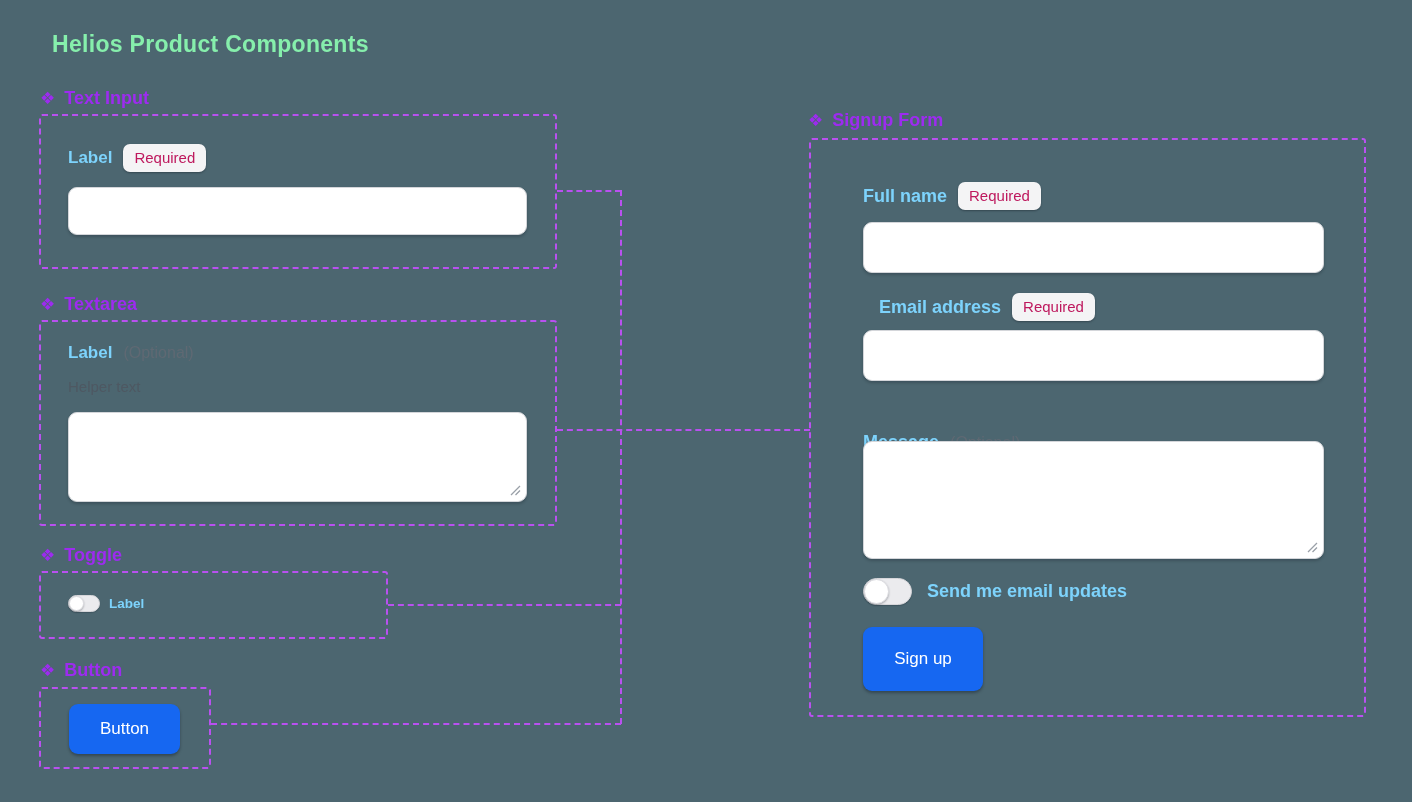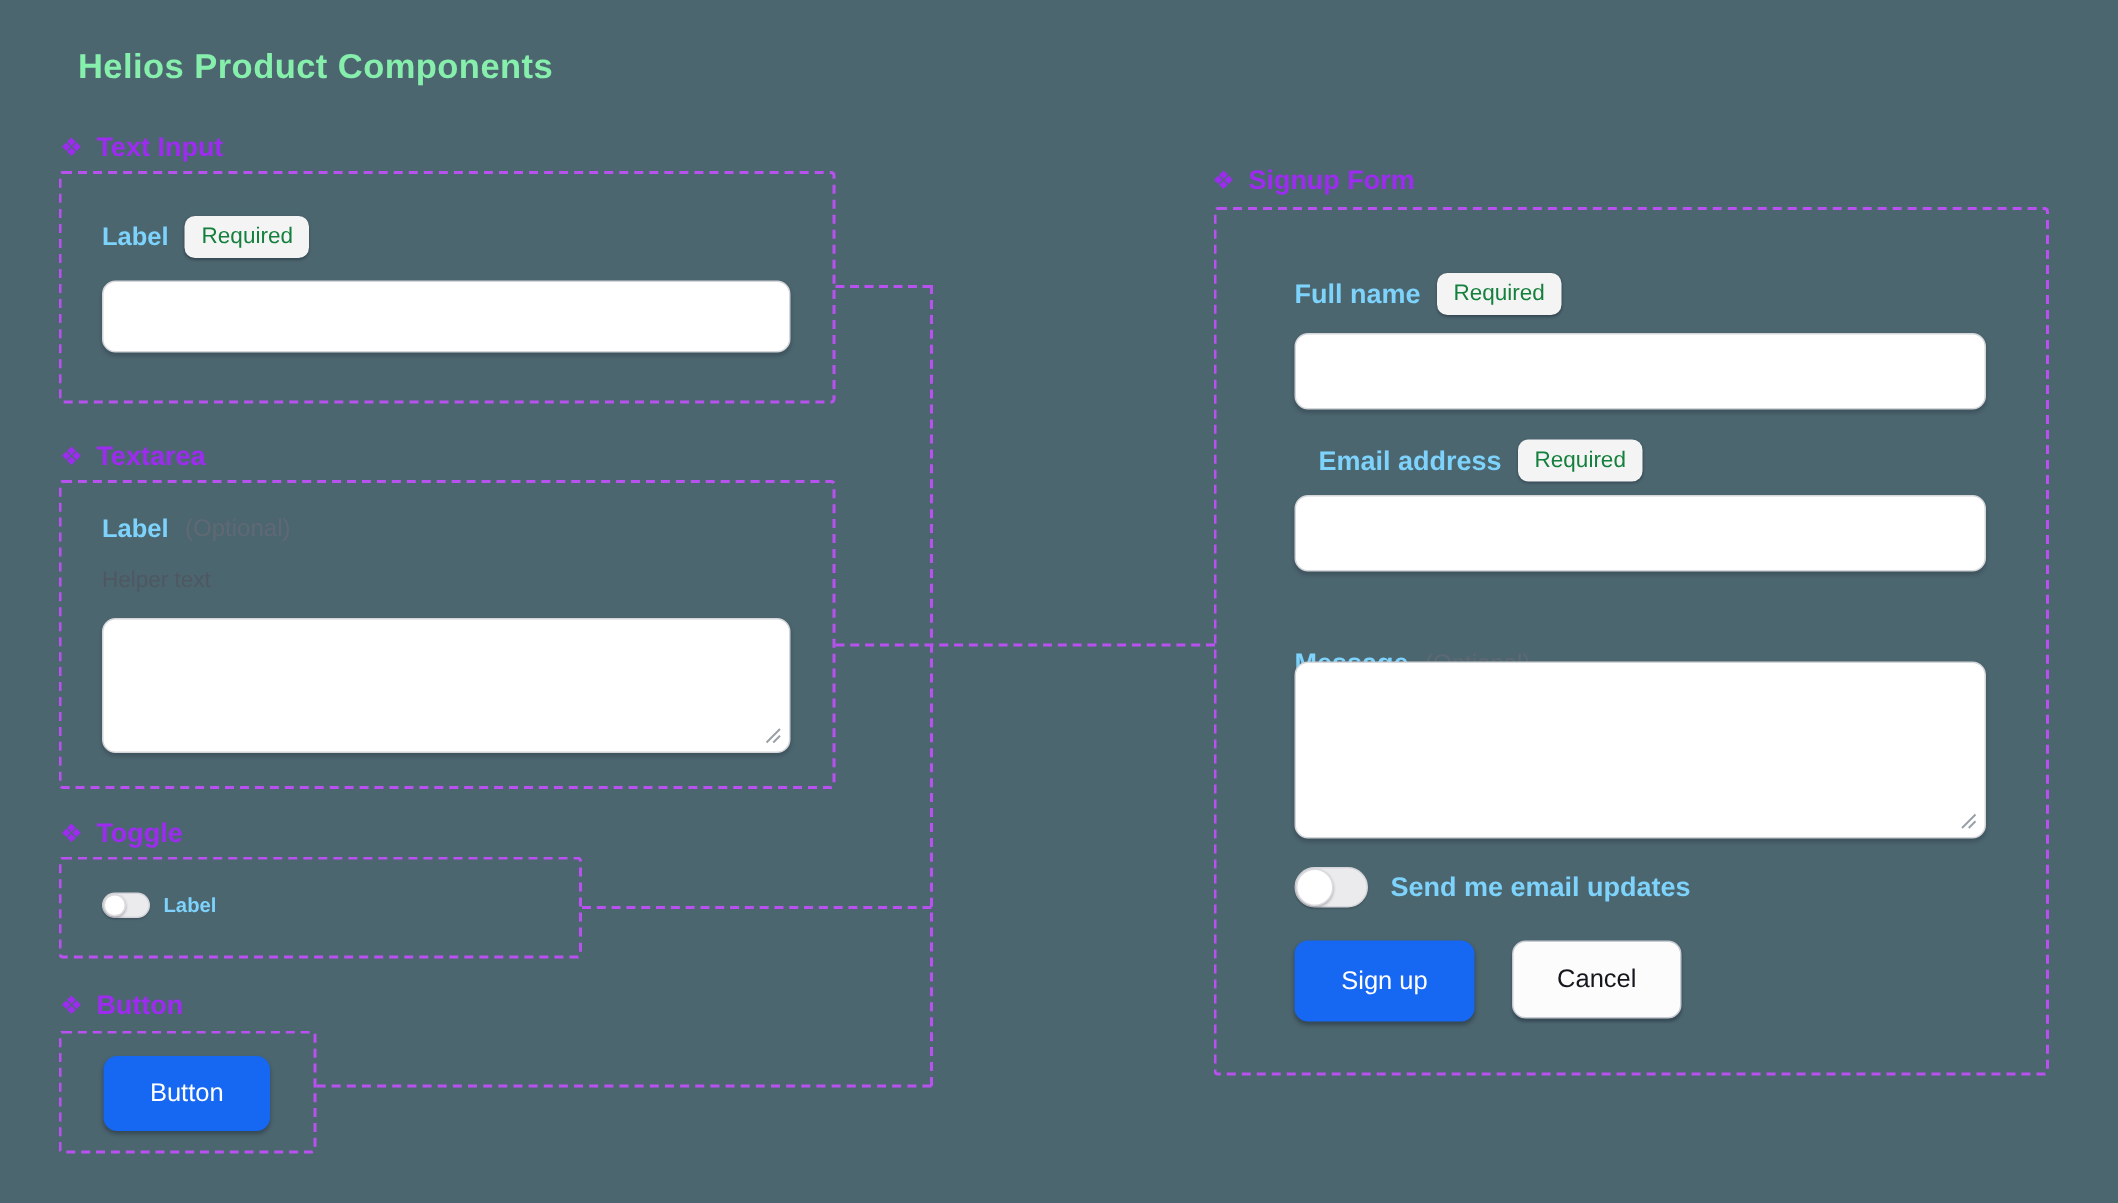--- a/index.html
+++ b/index.html
@@ -40,21 +40,21 @@
   #conn-text-input{left:557px;top:190px;width:64px;}
   #conn-trunk{left:620px;top:190px;height:534px;}
   #conn-textarea{left:557px;top:429px;width:253px;}
   #conn-toggle{left:388px;top:604px;width:233px;}
   #conn-button{left:211px;top:723px;width:410px;}
 
   
   .label-row{position:absolute;display:flex;align-items:center;gap:11px;white-space:nowrap;}
   .field-label{font-weight:700;color:#7dd3fc;font-size:17px;}
   .field-label.lg{font-size:18px;text-align:center;}
-  .badge{background:#f4f4f5;color:#15803d;font-size:15px;line-height:1;
+  .badge{background:#f4f4f5;color:#be185d;font-size:15px;line-height:1;
     padding:6px 11px 7px;border-radius:7px;box-shadow:0 1px 2px rgba(10,14,22,.35);}
   .optional{color:#5f6973;font-size:16px;}
   .helper{position:absolute;color:#4e5862;font-size:15px;}
 
   .text-input{position:absolute;background:#fff;border:1px solid #d4d6da;border-radius:9px;
     box-shadow:0 2px 3px rgba(10,15,25,.22);box-sizing:border-box;font-size:16px;padding:0 12px;color:#15171c;outline:none;}
 
   .ta-wrap{position:absolute;}
   .ta-wrap textarea{width:100%;height:100%;resize:none;box-sizing:border-box;
     background:#fff;border:1px solid #d4d6da;border-radius:9px;
@@ -171,17 +171,16 @@
       </svg>
     </div>
 
     <div class="toggle-row" style="left:52px;top:438px;gap:15px;">
       <span class="switch switch-lg">
         <span class="knob"></span>
       </span>
       <span class="field-label lg">Send me email updates</span>
     </div>
 
-    <button class="btn btn-primary" style="left:52px;top:487px;width:120px;height:54px;">Sign up</button>
-    <button class="btn btn-secondary" style="left:197px;top:487px;width:113px;height:52px;">Cancel</button>
+    <button class="btn btn-primary" style="left:52px;top:487px;width:120px;height:64px;">Sign up</button>
   </div>
 
 </div>
 
 </body></html>

